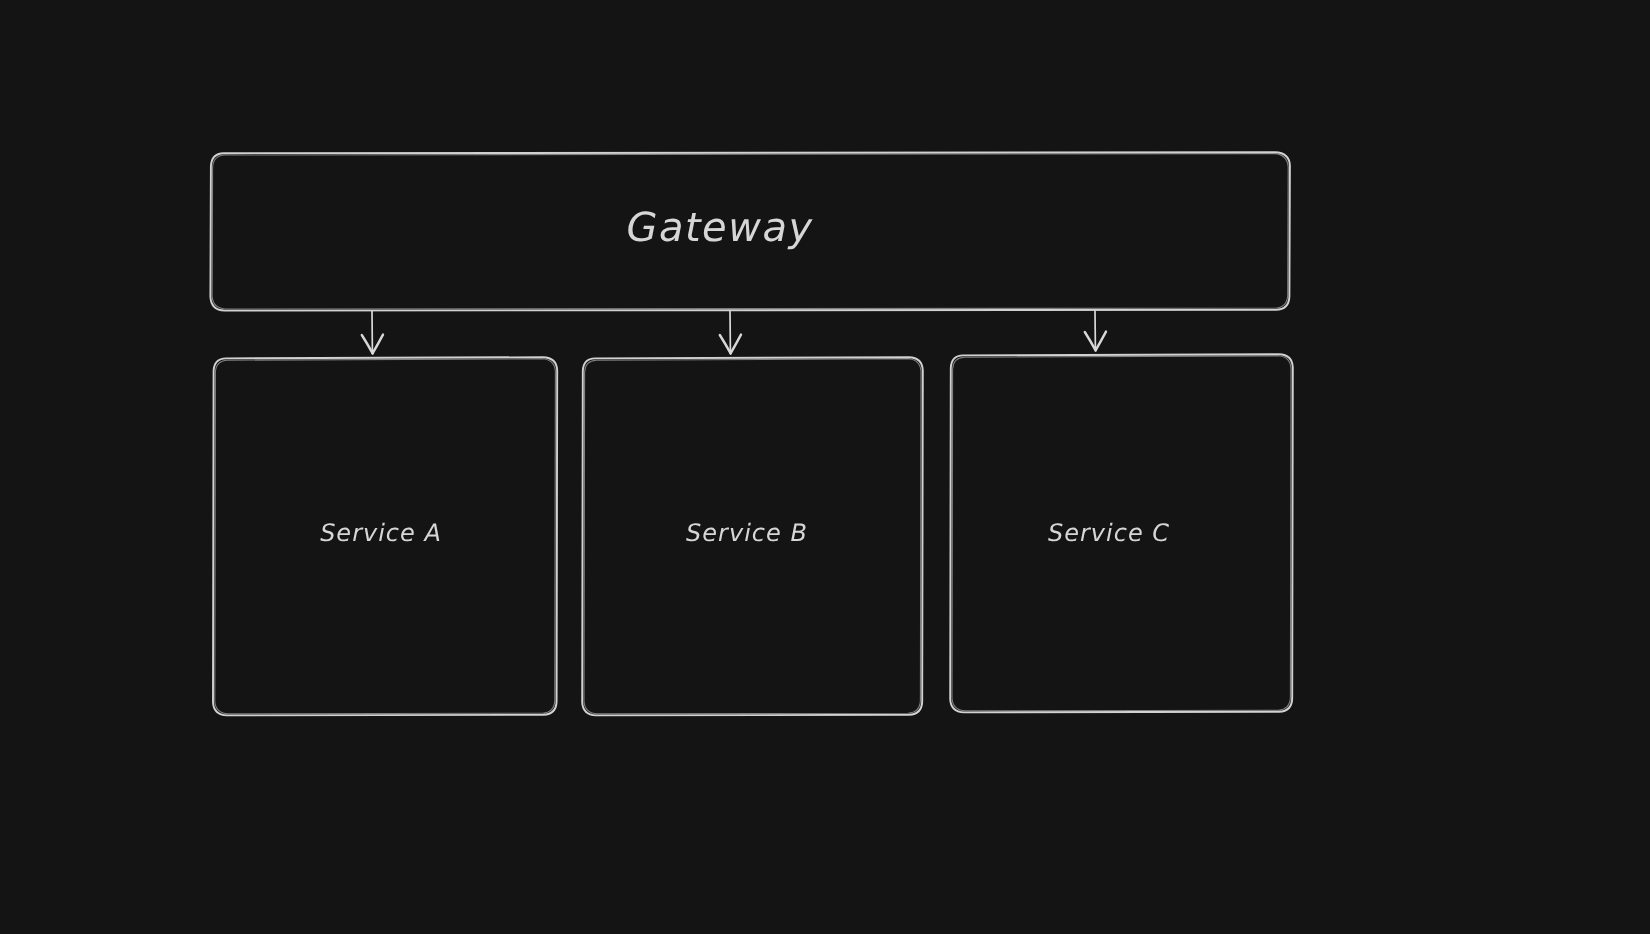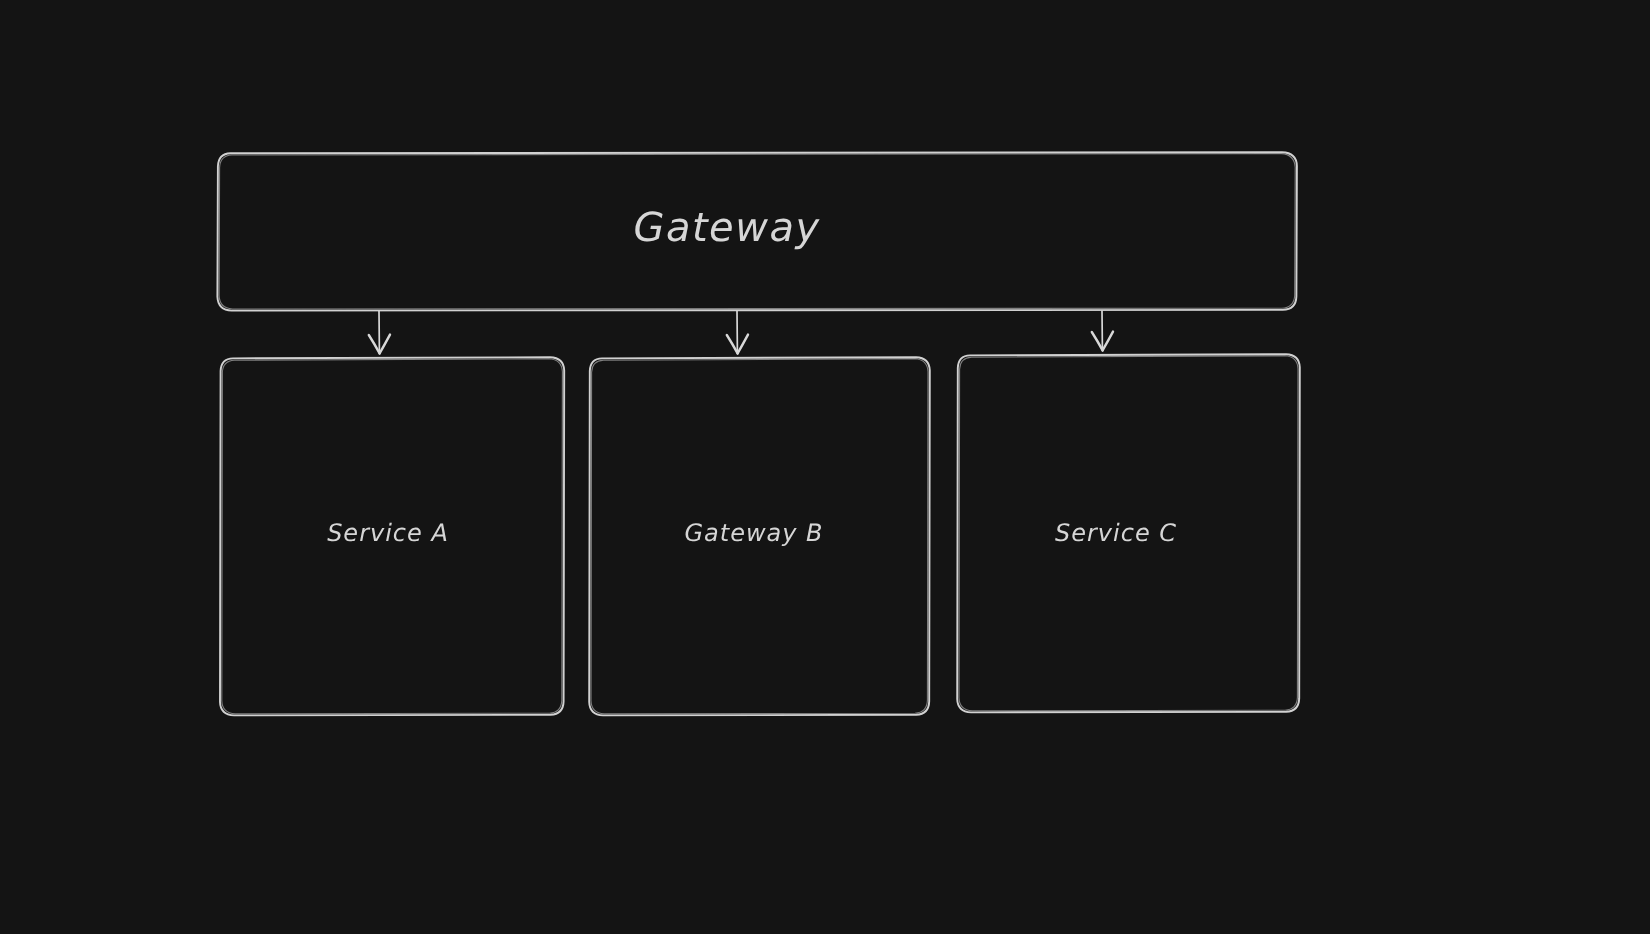--- a/index.html
+++ b/index.html
@@ -12,21 +12,20 @@
     width: 1650px;
     height: 934px;
     overflow: hidden;
     font-family: "DejaVu Sans", sans-serif;
   }
   #canvas-root {
     position: relative;
     width: 1328px;
     height: 934px;
     background: #141414;
-    margin-left: 7px;
   }
   #sketch-layer {
     position: absolute;
     inset: 0;
     width: 1650px;
     height: 934px;
     display: block;
   }
   .node-label {
     position: absolute;
@@ -117,17 +116,17 @@
         <path d="M 1106.0 331.6 Q 1100.4 342.0 1095.6 350.4" fill="none" stroke="#d8d8d8" stroke-width="2.4" stroke-linecap="round"></path>
       </g>
     </g>
 
   </svg>
 
   <div class="node-label label-gateway" style="left: 720px; top: 228px; color: rgb(214, 214, 214);">Gateway</div>
 
   <div class="node-label label-service" style="left: 381px; top: 533px; color: rgb(214, 214, 214);">Service A</div>
 
-  <div class="node-label label-service" style="left: 747px; top: 533px; color: rgb(214, 214, 214);">Gateway B</div>
+  <div class="node-label label-service" style="left: 747px; top: 533px; color: rgb(214, 214, 214);">Service B</div>
 
   <div class="node-label label-service" style="left: 1109px; top: 533px; color: rgb(214, 214, 214); font-style: italic;">Service C</div>
 
 </div>
 
 </body></html>

